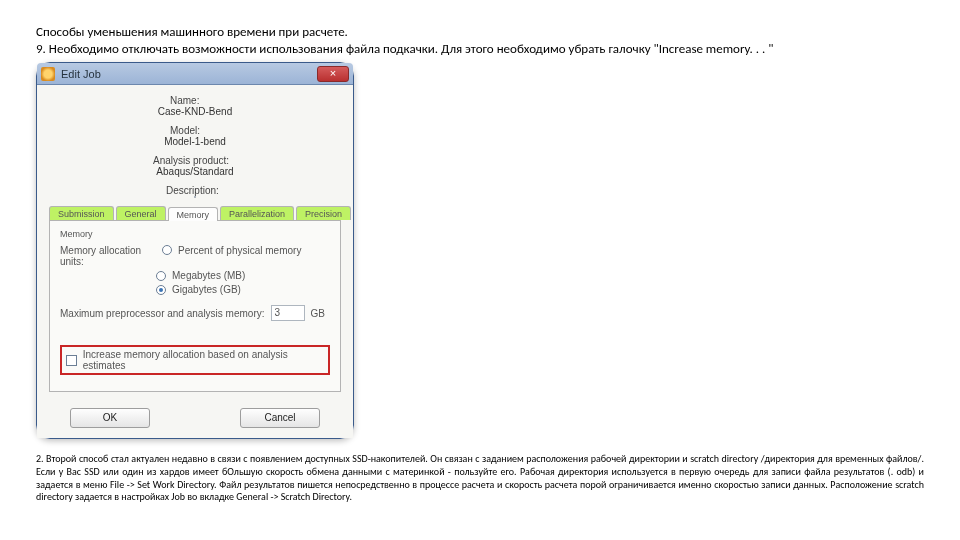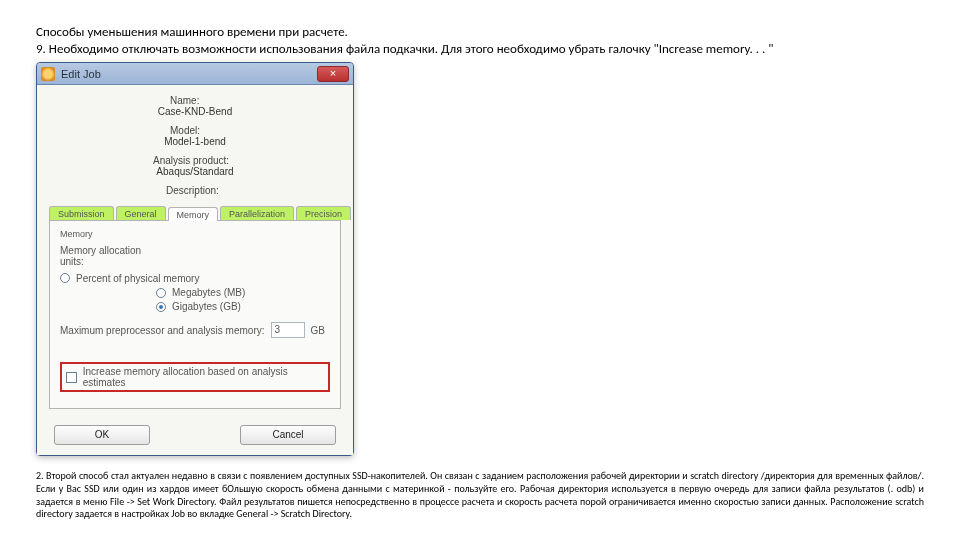--- a/index.html
+++ b/index.html
@@ -11,21 +11,21 @@
     width: 960px;
     padding: 24px 36px;
   }
   .intro-line { margin-bottom: 2px; }
   .screenshot-wrap { margin: 6px 0 14px 0; }
 
   
   .win7 {
     width: 318px;
     border: 1px solid #3a5a8a;
-    border-radius: 4px;
+    border-radius: 14px;
     background: linear-gradient(#e9eff7, #d9e3f0);
     box-shadow: 0 2px 6px rgba(0,0,0,0.25);
     font-family: "Segoe UI", Tahoma, sans-serif;
     font-size: 10px;
     color: #333;
     filter: blur(0.25px);
   }
   .titlebar {
     height: 22px;
     background: linear-gradient(#b7c9e2, #9cb4d6);
@@ -104,21 +104,20 @@
   .groupbox-title { color: #555; font-size: 9px; margin-bottom: 6px; }
   .radio-row {
     display: flex; align-items: center; gap: 6px;
     margin: 3px 0 3px 96px;
     color: #555;
   }
   .mem-label-row {
     display: flex; gap: 6px; align-items: flex-start;
     color: #555;
     margin-bottom: 2px;
-    flex-direction: column;
   }
   .mem-label-row .lead { width: 96px; }
   .radio {
     width: 10px; height: 10px; border-radius: 50%;
     border: 1px solid #6b7e95;
     background: #fff;
     display: inline-flex; align-items: center; justify-content: center;
   }
   .radio.filled::after {
     content: ""; width: 4px; height: 4px; border-radius: 50%;
@@ -146,21 +145,21 @@
     width: 11px; height: 11px;
     border: 1px solid #6b7e95; background: #fff;
   }
 
   .btn-row {
     display: flex; justify-content: center; gap: 90px;
     padding: 8px 0 10px 0;
     background: #f6f6f3;
   }
   .btn {
-    width: 96px; height: 20px;
+    width: 80px; height: 20px;
     background: linear-gradient(#fefefe, #e5e5e5);
     border: 1px solid #9d9d9d;
     border-radius: 3px;
     text-align: center; line-height: 18px;
     color: #222; font-size: 10px;
   }
 
   .para2 {
     text-align: justify;
     line-height: 1.28;

